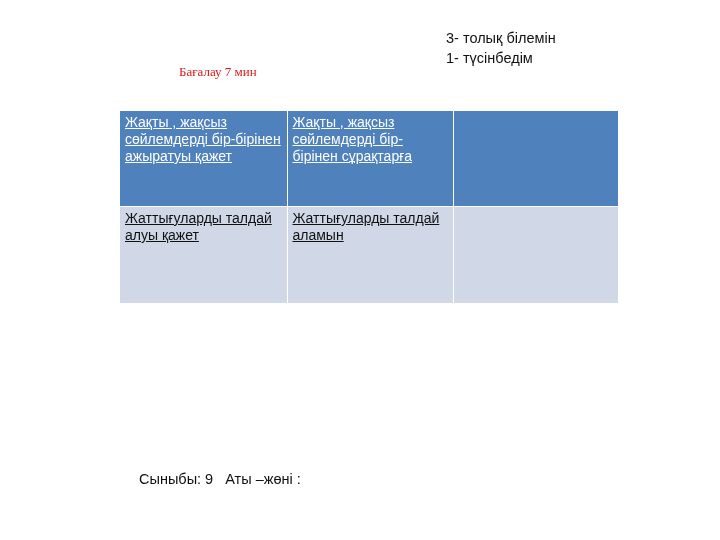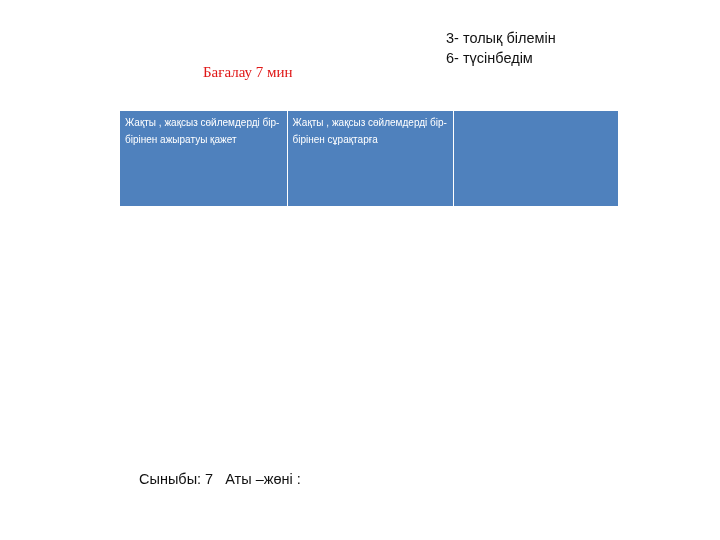--- a/index.html
+++ b/index.html
@@ -1,48 +1,53 @@
 <!DOCTYPE html>
 <html><head>
 <meta charset="utf-8">
 <style>
   html, body { margin:0; padding:0; }
   body { width:720px; height:540px; background:#ffffff; position:relative; overflow:hidden;
          font-family:"Liberation Sans", "DejaVu Sans", sans-serif; }
   .legend { position:absolute; left:440px; top:28px; font-size:14.5px; line-height:20px; color:#111;margin-left:6px; }
   .legend div { white-space:nowrap; }
-  .title { position:absolute; left:203px; top:64px; font-family:"Liberation Serif", "DejaVu Serif", serif;
-           font-size:15px; color:#e01818; white-space:nowrap; }
+  .title { position:absolute; left:179px; top:64px; font-family:"Liberation Serif", "DejaVu Serif", serif;
+           font-size:13px; color:#e01818; white-space:nowrap; }
   table.grid { position:absolute; left:120px; top:111px; border-collapse:collapse; table-layout:fixed; width:498px; }
-  table.grid td { vertical-align:top; font-size:10px; line-height:17px; padding:3px 5px 0 5px;
-                  border-right:1px solid #ffffff; border-bottom:1px solid #ffffff; color:#111; }
+  table.grid td { vertical-align:top; font-size:14px; line-height:17px; padding:3px 5px 0 5px;
+                  border-right:1px solid #ffffff; border-bottom:1px solid #ffffff; color:#111;text-decoration:underline; }
   table.grid td:last-child { border-right:none; }
   tr.r0 td { height:92px; background:#4f81bd; color:#ffffff; }
   tr.r1 td { height:93px; background:#d0d8e8; }
   tr.r2 td { height:116px; background:#e9ebf3; }
   .footer { position:absolute; left:139px; top:471px; font-size:14.5px; color:#111; white-space:pre; }
 </style>
 </head>
 <body>
 
 <div class="legend">
   <div>3- толық білемін</div>
-  <div>6- түсінбедім</div>
+  <div>1- түсінбедім</div>
 </div>
 
 <div class="title">Бағалау 7 мин</div>
 
 <table class="grid">
   <colgroup>
       <col style="width:167px">
       <col style="width:166px">
       <col style="width:165px">
     </colgroup>
   <tbody>
       <tr class="r0">
     <td>Жақты , жақсыз сөйлемдерді бір-бірінен ажыратуы қажет</td>
     <td> Жақты , жақсыз сөйлемдерді бір-бірінен сұрақтарға</td>
     <td></td>
   </tr>
+  <tr class="r1">
+    <td>Жаттығуларды талдай алуы қажет</td>
+    <td> Жаттығуларды талдай аламын</td>
+    <td></td>
+  </tr>
 </tbody>
   </table>
 
-<div class="footer">Сыныбы: 7   Аты –жөні :</div>
+<div class="footer">Сыныбы: 9   Аты –жөні :</div>
 
 </body></html>

